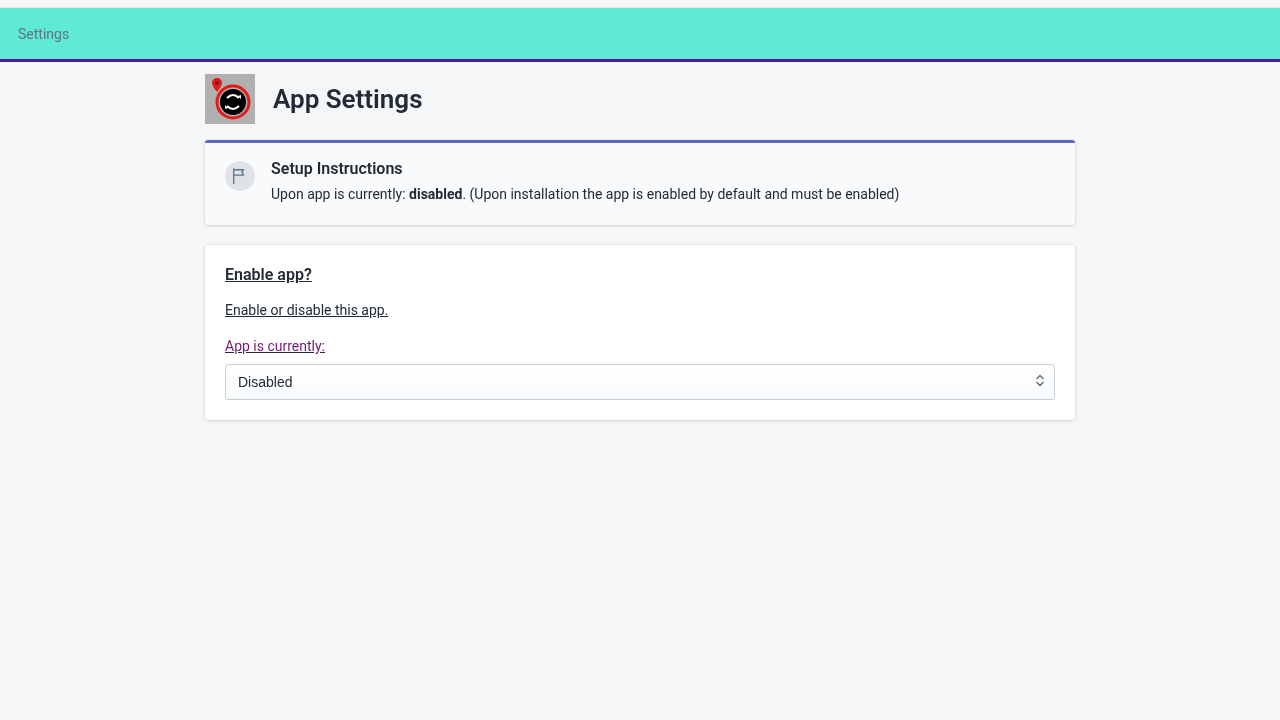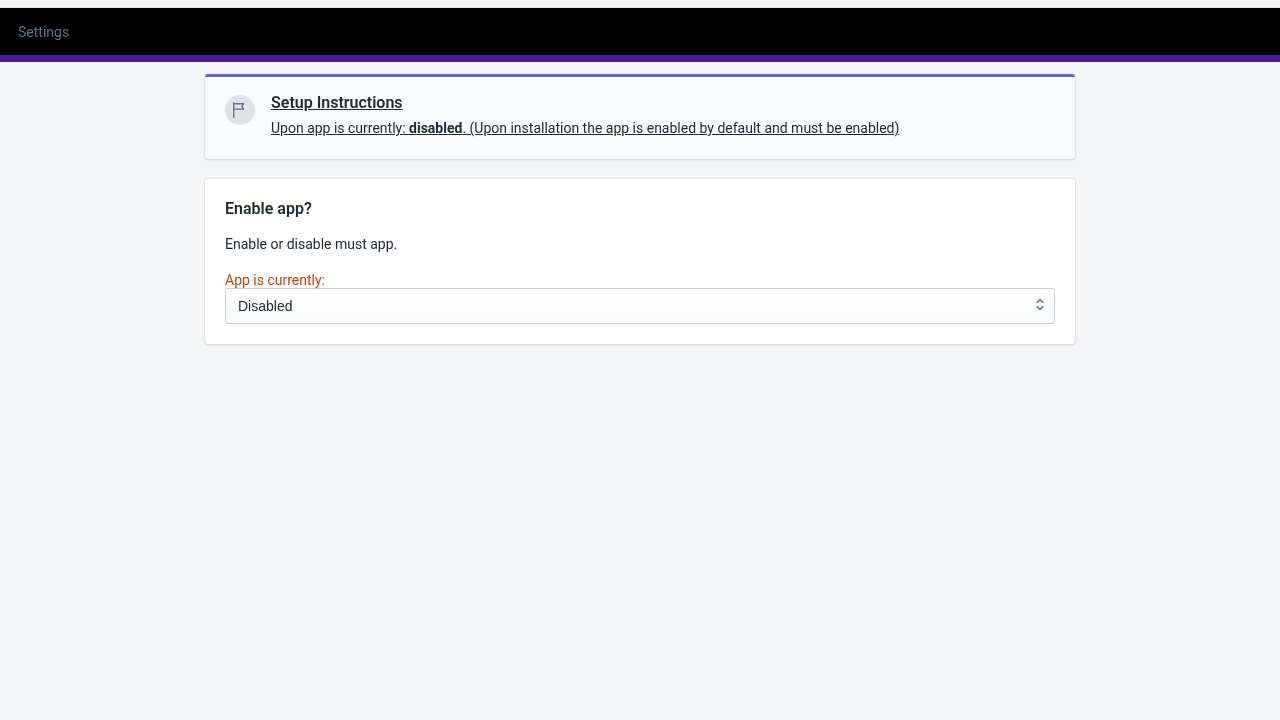--- a/index.html
+++ b/index.html
@@ -18,22 +18,22 @@
     .top-bar {
       height: 8px;
       background: #f4f6f8;
       border-bottom: 1px solid #e3e6e9;
     }
     .breadcrumb-bar {
       height: 54px;
       display: flex;
       align-items: center;
       padding: 0 18px;
-      border-bottom: 7px solid #4c1d95;
-      background: #000000;
+      border-bottom: 3px solid #4c1d95;
+      background: #5eead4;
     }
     .breadcrumb-link {
       color: #637381;
       font-size: 14px;
       text-decoration: none;
       cursor: pointer;
     }
     .content-wrap {
       max-width: 870px;
       margin: 0 auto;
@@ -81,55 +81,55 @@
       border-radius: 50%;
       background: #dfe3e8;
       display: flex;
       align-items: center;
       justify-content: center;
       flex-shrink: 0;
       margin-top: 2px;
     }
     .setup-text {
       flex: 1;
-      text-decoration: underline;
     }
     .setup-title {
       font-size: 16px;
       font-weight: 600;
       color: #212b36;
       margin-bottom: 6px;
     }
     .setup-desc {
       font-size: 14px;
       color: #212b36;
       line-height: 1.5;
     }
     .setup-desc .bold {
       font-weight: 700;
     }
     .enable-card {
       padding: 20px;
+      text-decoration: underline;
     }
     .enable-title {
       font-size: 16px;
       font-weight: 600;
       color: #212b36;
       margin-bottom: 18px;
     }
     .enable-desc {
       font-size: 14px;
       color: #212b36;
       margin-bottom: 20px;
     }
     .select-label {
       font-size: 14px;
-      color: #c2410c;
+      color: #701a75;
       display: block;
-      margin-bottom: 0;
+      margin-bottom: 10px;
     }
     .select-wrap {
       position: relative;
       width: 100%;
     }
     .select-field {
       width: 100%;
       height: 36px;
       border: 1px solid #c4cdd5;
       border-radius: 3px;
@@ -152,40 +152,56 @@
 </head>
 <body>
 
 <div class="top-bar"></div>
 
 <div class="breadcrumb-bar">
   <a class="breadcrumb-link">Settings</a>
 </div>
 
 <div class="content-wrap">
+  <div class="page-header">
+    <div class="app-icon">
+      <svg width="50" height="50" viewBox="0 0 50 50">
+        <circle cx="28" cy="28" r="16" fill="none" stroke="#e31b1b" stroke-width="3"></circle>
+        <circle cx="28" cy="28" r="13" fill="#000"></circle>
+        <path d="M 20 28 L 36 28 M 28 20 L 28 36" stroke="#fff" stroke-width="0" fill="none"></path>
+        <path d="M 22 24 Q 28 18 34 24" stroke="#fff" stroke-width="2" fill="none"></path>
+        <path d="M 34 32 Q 28 38 22 32" stroke="#fff" stroke-width="2" fill="none"></path>
+        <polygon points="33,22 36,25 36,21" fill="#fff"></polygon>
+        <polygon points="23,34 20,31 20,35" fill="#fff"></polygon>
+        <path d="M 12 4 C 9 4 7 6 7 9 C 7 12 12 18 12 18 C 12 18 17 12 17 9 C 17 6 15 4 12 4 Z" fill="#e31b1b"></path>
+        <circle cx="12" cy="9" r="2" fill="#7a0d0d"></circle>
+      </svg>
+    </div>
+    <h1 class="page-title">App Settings</h1>
+  </div>
 
   <div class="card setup-card">
     <div class="setup-inner">
       <div class="setup-icon-circle">
         <svg width="18" height="18" viewBox="0 0 20 20">
           <path d="M3 2 L3 18 M3 3 L14 3 L12 6 L14 9 L3 9" stroke="#637381" stroke-width="1.5" fill="none" stroke-linejoin="round" stroke-linecap="round"></path>
         </svg>
       </div>
       <div class="setup-text">
         <div class="setup-title">Setup Instructions</div>
         <div class="setup-desc">
           <span>Upon app is currently: </span><span class="bold">disabled</span><span>. (Upon installation the app is enabled by default and must be enabled)</span>
         </div>
       </div>
     </div>
   </div>
 
   <div class="card enable-card">
     <div class="enable-title">Enable app?</div>
-    <div class="enable-desc">Enable or disable must app.</div>
+    <div class="enable-desc">Enable or disable this app.</div>
     <label class="select-label">App is currently:</label>
     <div class="select-wrap">
       <select class="select-field" id="status-select"><option>Disabled</option><option>Enabled</option></select>
       <span class="select-caret">
         <svg width="10" height="14" viewBox="0 0 10 14">
           <path d="M2 5 L5 2 L8 5" stroke="#637381" stroke-width="1.5" fill="none" stroke-linecap="round" stroke-linejoin="round"></path>
           <path d="M2 9 L5 12 L8 9" stroke="#637381" stroke-width="1.5" fill="none" stroke-linecap="round" stroke-linejoin="round"></path>
         </svg>
       </span>
     </div>

